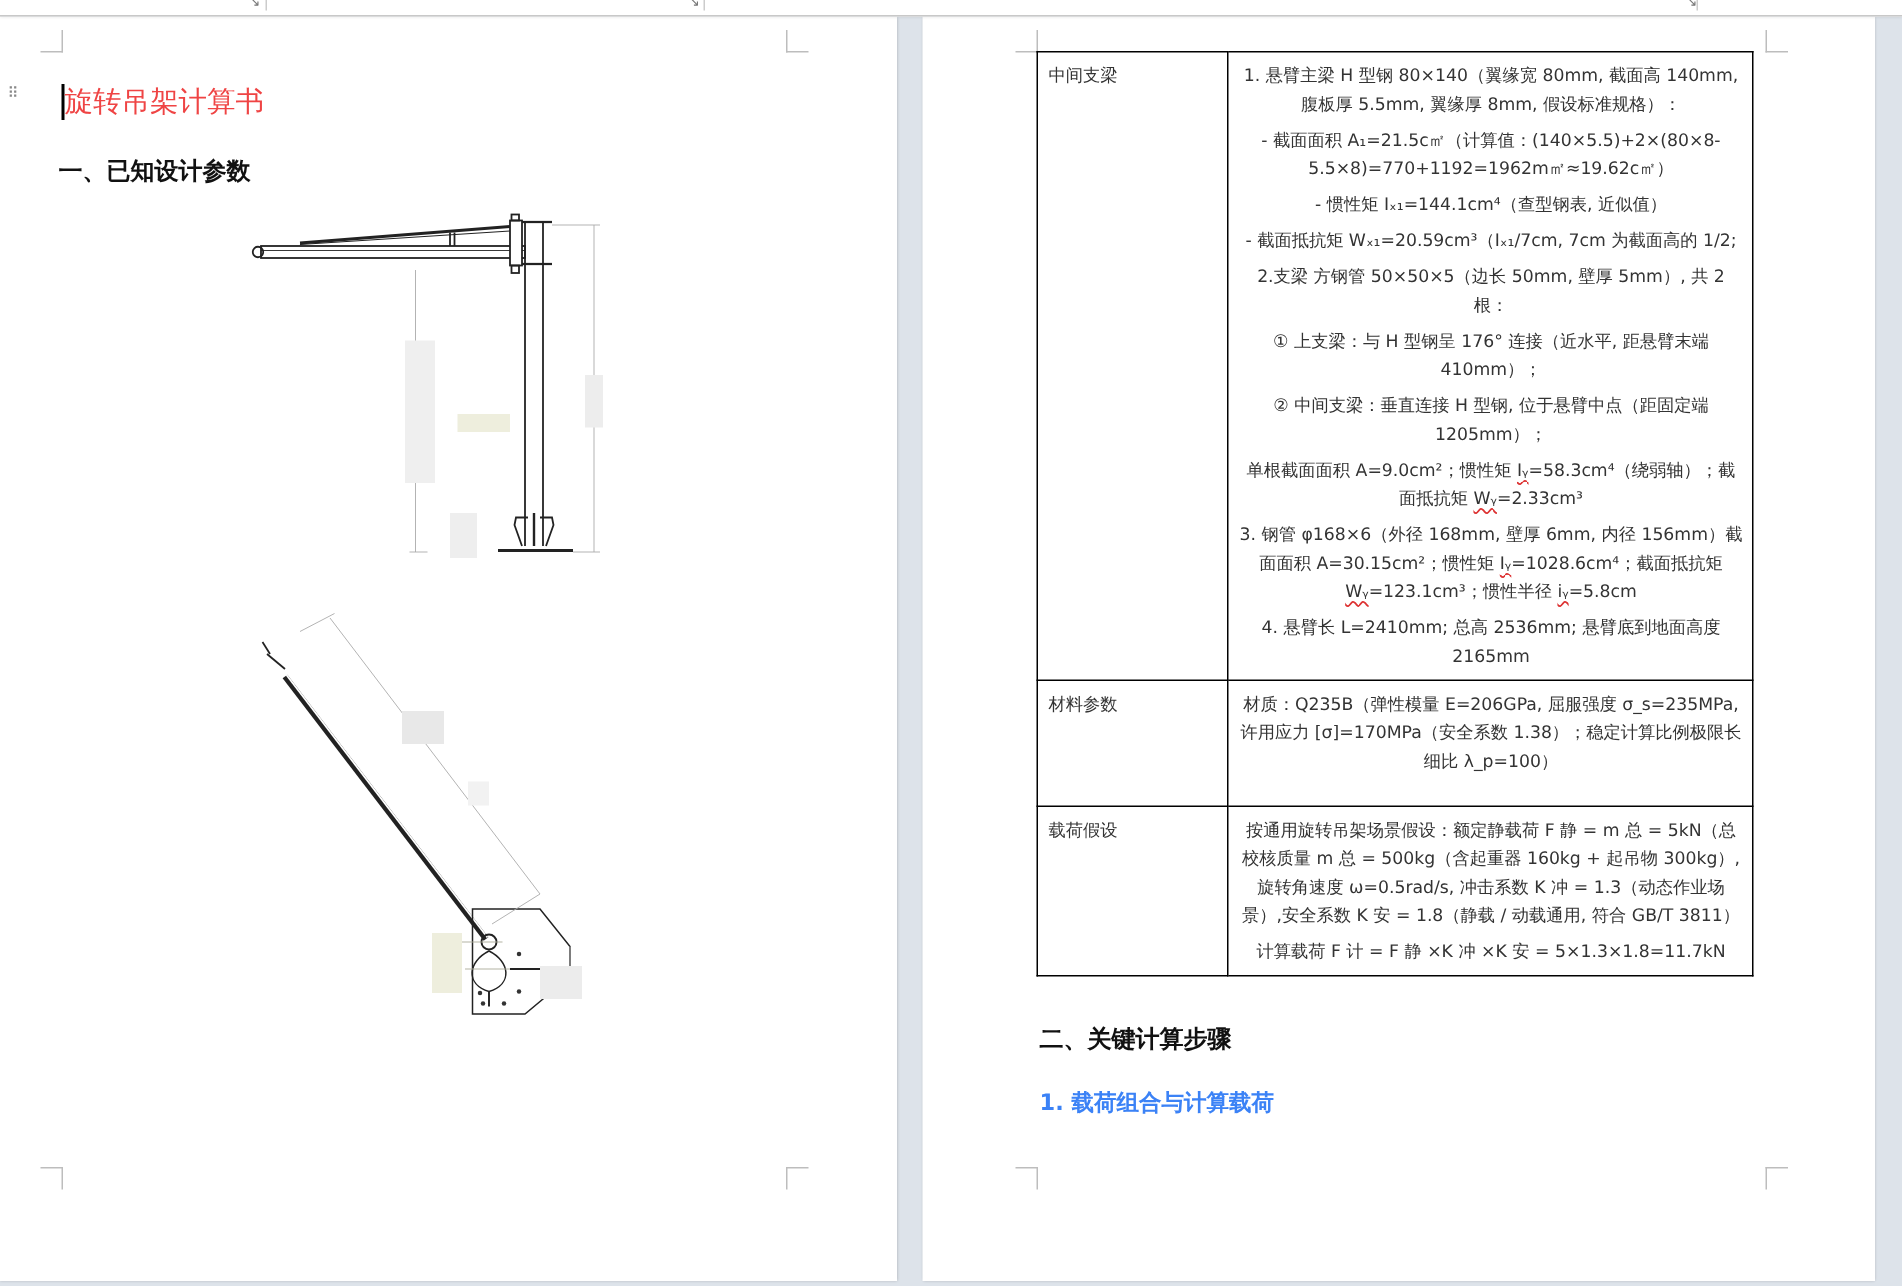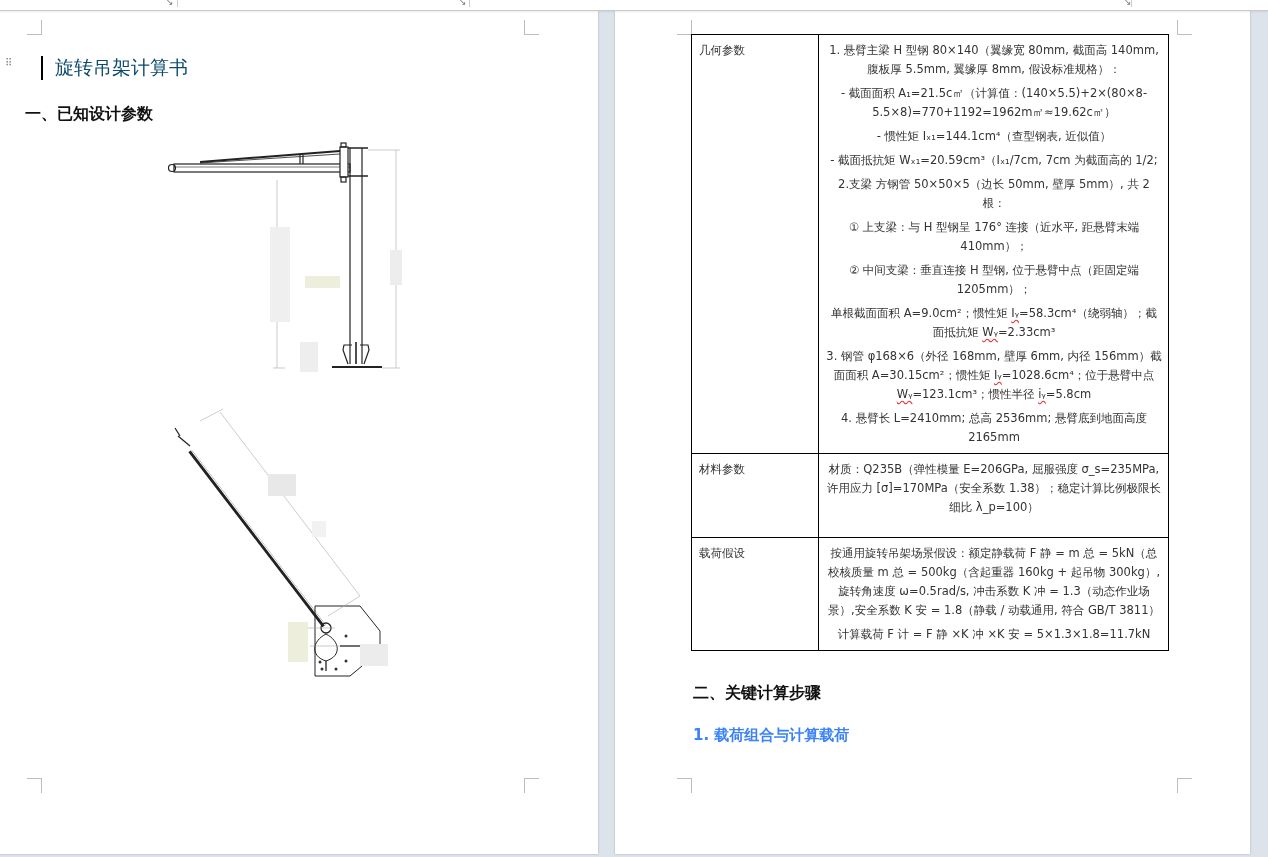--- a/index.html
+++ b/index.html
@@ -10,21 +10,21 @@
   .page{position:absolute;background:#fff;box-shadow:0 0 2px rgba(0,0,0,0.25);}
   #page1{left:0;top:11px;width:598px;height:843px;}
   #page2{left:615px;top:11px;width:635px;height:843px;}
   .crop{position:absolute;width:14px;height:14px;border-color:#bdbdbd;border-style:solid;border-width:0;}
   .crop.tl{border-right-width:1px;border-bottom-width:1px;}
   .crop.tr{border-left-width:1px;border-bottom-width:1px;}
   .crop.bl{border-right-width:1px;border-top-width:1px;}
   .crop.br{border-left-width:1px;border-top-width:1px;}
   .drag-handle{position:absolute;left:5px;top:50px;width:10px;height:14px;color:#888;font-size:10px;line-height:4px;letter-spacing:-1px;}
   .cursor{position:absolute;left:41px;top:45px;width:2px;height:24px;background:#000;}
-  .doc-title{position:absolute;left:43px;top:44px;font-size:19px;color:#0c4a6e;white-space:nowrap;padding-left:12px;}
+  .doc-title{position:absolute;left:43px;top:44px;font-size:19px;color:#ef4444;white-space:nowrap;}
   .h1{position:absolute;font-size:16px;font-weight:bold;color:#111;white-space:nowrap;}
   .h2{position:absolute;font-size:15px;font-weight:bold;color:#3b82f6;white-space:nowrap;}
   .figure{position:absolute;}
   table.params{position:absolute;border-collapse:collapse;font-size:11.5px;color:#333;}
   table.params td{border:1px solid #000;vertical-align:top;padding:6px 6px 6px 7px;line-height:19px;}
   table.params td p{margin:0 0 5px 0;text-align:center;}
   table.params td p:last-child{margin-bottom:0;}
   .squiggle{text-decoration:underline wavy #d33;text-underline-offset:2px;}
   .list-line{position:absolute;font-size:11.5px;color:#222;white-space:nowrap;}
   .list-num{display:inline-block;width:38px;}
@@ -44,21 +44,21 @@
 
 <div class="page" id="page1">
   <div class="crop tl" style="left:27px;top:9px;"></div>
   <div class="crop tr" style="left:524px;top:9px;"></div>
   <div class="crop bl" style="left:27px;top:767px;"></div>
   <div class="crop br" style="left:524px;top:767px;"></div>
 
   <div class="drag-handle">⠿</div>
   <div class="cursor"></div>
   <div class="doc-title">旋转吊架计算书</div>
-  <div class="h1" style="left:25px;top:93px;">一、已知设计参数</div>
+  <div class="h1" style="left:39px;top:93px;">一、已知设计参数</div>
 
   <svg class="figure" style="left:160px;top:131px;" width="260" height="240" viewBox="0 0 260 240">
     <g stroke="#222" fill="none" stroke-width="1.2">
       <rect x="14" y="22" width="176" height="8" fill="#fff"></rect>
       <line x1="14" y1="25" x2="190" y2="25" stroke-width="0.6"></line>
       <line x1="40" y1="20" x2="180" y2="9" stroke-width="2"></line>
       <line x1="40" y1="21" x2="180" y2="12" stroke-width="0.8"></line>
       <line x1="140" y1="13" x2="140" y2="22"></line>
       <line x1="143" y1="13" x2="143" y2="22"></line>
       <circle cx="12" cy="26" r="3.5"></circle>
@@ -126,31 +126,31 @@
 
 <div class="page" id="page2">
   <div class="crop tl" style="left:62px;top:9px;"></div>
   <div class="crop tr" style="left:562px;top:9px;"></div>
   <div class="crop bl" style="left:62px;top:767px;"></div>
   <div class="crop br" style="left:562px;top:767px;"></div>
 
   <table class="params" style="left:76px;top:23px;width:478px;">
     <tbody>
         <tr>
-      <td style="width:113px;">几何参数</td>
+      <td style="width:113px;">中间支梁</td>
       <td>
         <p>1. 悬臂主梁  H 型钢 80×140（翼缘宽 80mm, 截面高 140mm, 腹板厚 5.5mm, 翼缘厚 8mm, 假设标准规格）：</p>
         <p>- 截面面积 A₁=21.5c㎡（计算值：(140×5.5)+2×(80×8-5.5×8)=770+1192=1962m㎡≈19.62c㎡）</p>
         <p>- 惯性矩 Iₓ₁=144.1cm⁴（查型钢表, 近似值）</p>
         <p>- 截面抵抗矩 Wₓ₁=20.59cm³（Iₓ₁/7cm, 7cm 为截面高的 1/2;</p>
         <p>2.支梁   方钢管 50×50×5（边长 50mm, 壁厚 5mm）, 共 2 根：</p>
         <p>① 上支梁：与 H 型钢呈 176° 连接（近水平, 距悬臂末端 410mm）；</p>
         <p>② 中间支梁：垂直连接 H 型钢, 位于悬臂中点（距固定端 1205mm）；</p>
         <p><span>单根截面面积 A=9.0cm²；惯性矩 </span><span class="squiggle">Iᵧ</span><span>=58.3cm⁴（绕弱轴）；截面抵抗矩 </span><span class="squiggle">Wᵧ</span><span>=2.33cm³</span></p>
-        <p><span>3. 钢管 φ168×6（外径 168mm, 壁厚 6mm, 内径 156mm）截面面积 A=30.15cm²；惯性矩 </span><span class="squiggle">Iᵧ</span><span>=1028.6cm⁴；位于悬臂中点 </span><span class="squiggle">Wᵧ</span><span>=123.1cm³；惯性半径 </span><span class="squiggle">iᵧ</span><span>=5.8cm</span></p>
+        <p><span>3. 钢管 φ168×6（外径 168mm, 壁厚 6mm, 内径 156mm）截面面积 A=30.15cm²；惯性矩 </span><span class="squiggle">Iᵧ</span><span>=1028.6cm⁴；截面抵抗矩 </span><span class="squiggle">Wᵧ</span><span>=123.1cm³；惯性半径 </span><span class="squiggle">iᵧ</span><span>=5.8cm</span></p>
         <p>4. 悬臂长 L=2410mm; 总高 2536mm; 悬臂底到地面高度 2165mm</p>
       </td>
     </tr>
     <tr>
       <td>材料参数</td>
       <td style="padding-bottom:20px;">
         <p>材质：Q235B（弹性模量 E=206GPa, 屈服强度 σ_s=235MPa, 许用应力 [σ]=170MPa（安全系数 1.38）；稳定计算比例极限长细比 λ_p=100）</p>
       </td>
     </tr>
     <tr>

